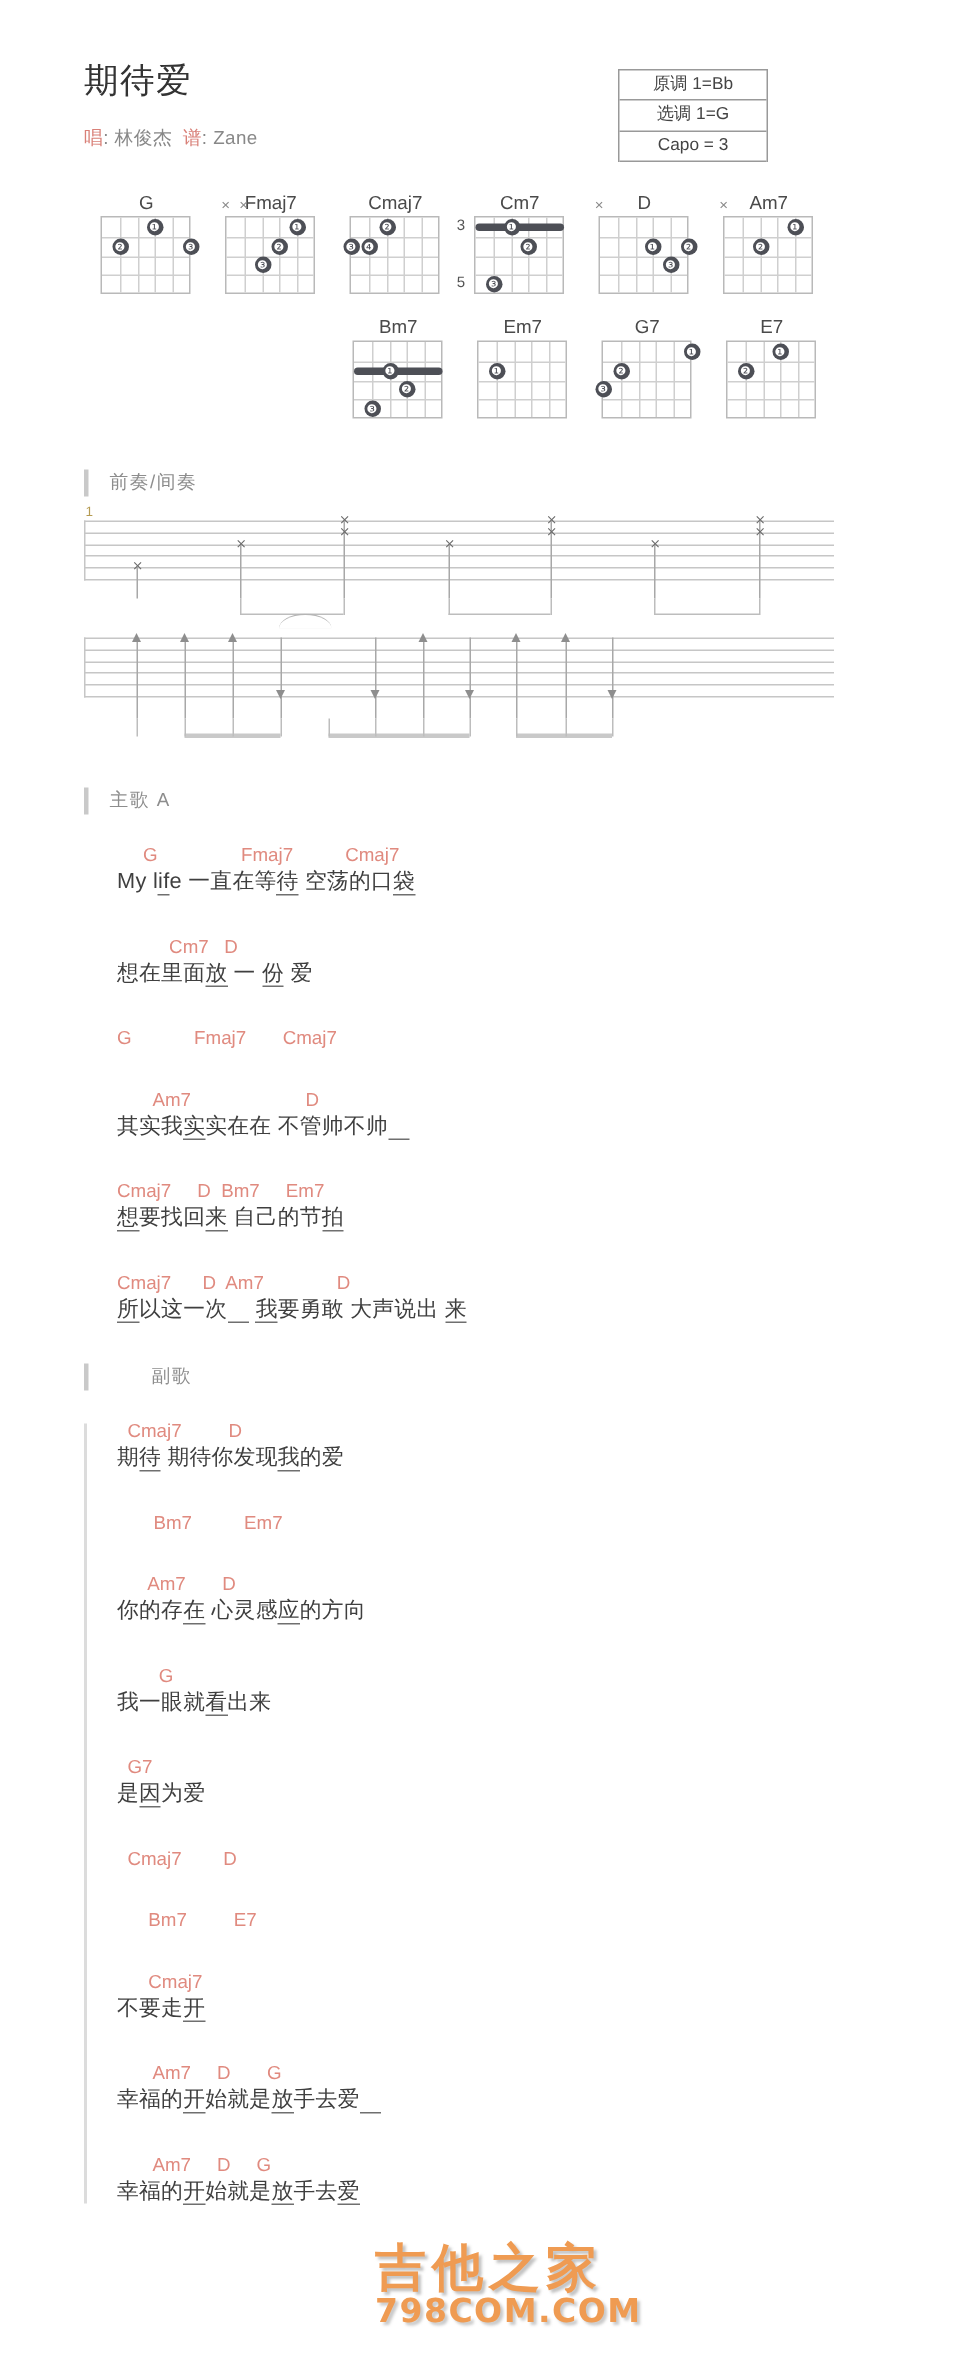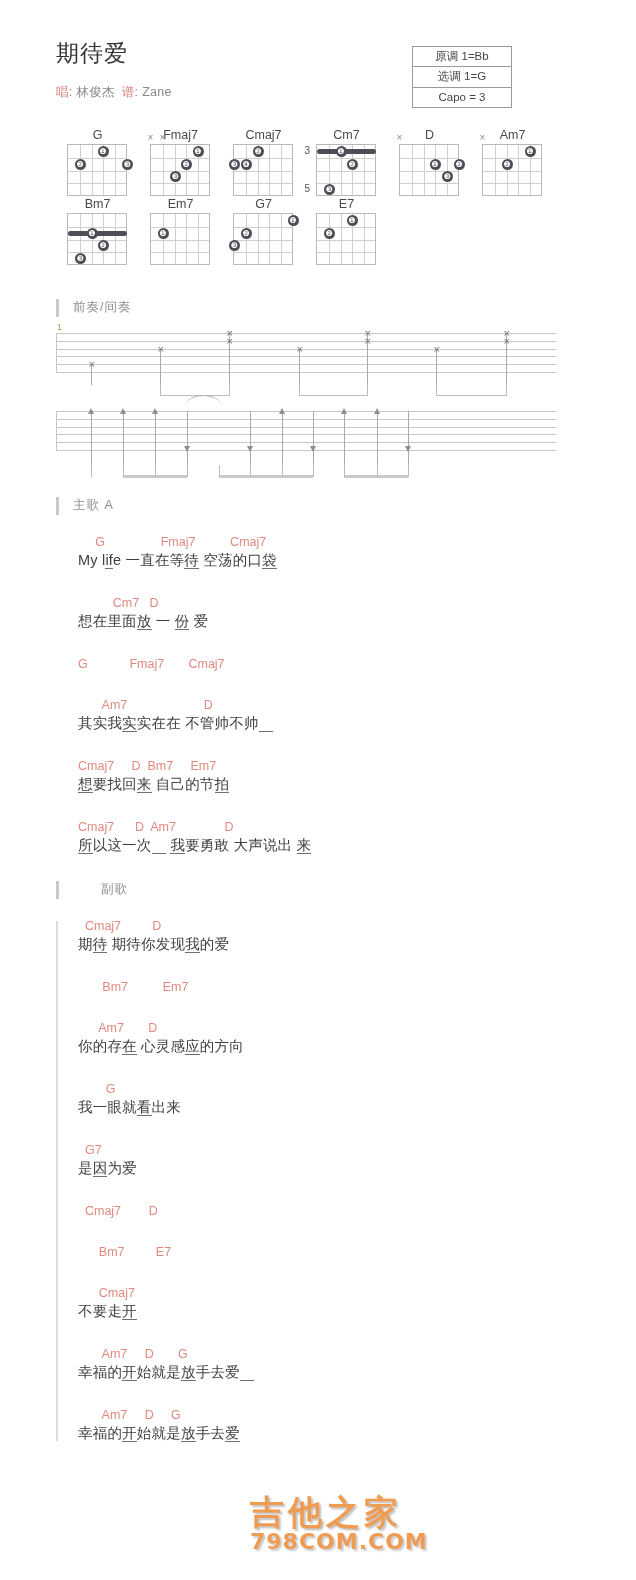--- a/index.html
+++ b/index.html
@@ -208,21 +208,21 @@
               <div class="v" style="left: 47px;"></div>
               <div class="h" style="top: 13px;"></div>
               <div class="h" style="top: 26px;"></div>
               <div class="h" style="top: 38px;"></div>
               <div class="dot" style="left: 19px; top: 14.5px;">❷</div>
               <div class="dot" style="left: 42px; top: 1.5px;">❶</div>
             </div>
           </div>
         </div>
       </div>
-    <div class="chordrow" id="chordrow2" style="">
+    <div class="chordrow" id="chordrow2" style="margin-top:14px;justify-content:flex-end;">
         <div class="chord">
           <div class="cname">Bm7</div>
           <div class="gridwrap">
             <div class="grid">
               <div class="v" style="left: 12px;"></div>
               <div class="v" style="left: 24px;"></div>
               <div class="v" style="left: 35px;"></div>
               <div class="v" style="left: 47px;"></div>
               <div class="h" style="top: 13px;"></div>
               <div class="h" style="top: 26px;"></div>
@@ -376,21 +376,21 @@
         <div class="beamleg" style="left: 194px; top: 54px; height: 12px;"></div>
         <div class="beamleg" style="left: 226px; top: 54px; height: 12px;"></div>
         <div class="beamleg" style="left: 257px; top: 54px; height: 12px;"></div>
         <div class="beamleg" style="left: 288px; top: 54px; height: 12px;"></div>
         <div class="beamleg" style="left: 321px; top: 54px; height: 12px;"></div>
         <div class="beamleg" style="left: 352px; top: 54px; height: 12px;"></div>
         <div class="slur" style="left: 130px; width: 35px; top: -16px;"></div>
       </div>
   </div>
 
-  <div class="sect" style="margin-top:46px;">
+  <div class="sect" style="margin-top:60px;">
     <div class="bar"></div>
     <div class="txt">主歌 A</div>
   </div>
   <div class="lyrics" id="verseA" style="margin-top:20px;">
       <div class="line">
         <div class="chordline">     G                Fmaj7          Cmaj7</div>
         <div class="textline">My l<u>if</u>e 一直在等<u>待</u> 空荡的口<u>袋</u></div>
       </div>
       <div class="line">
         <div class="chordline">          Cm7   D</div>

